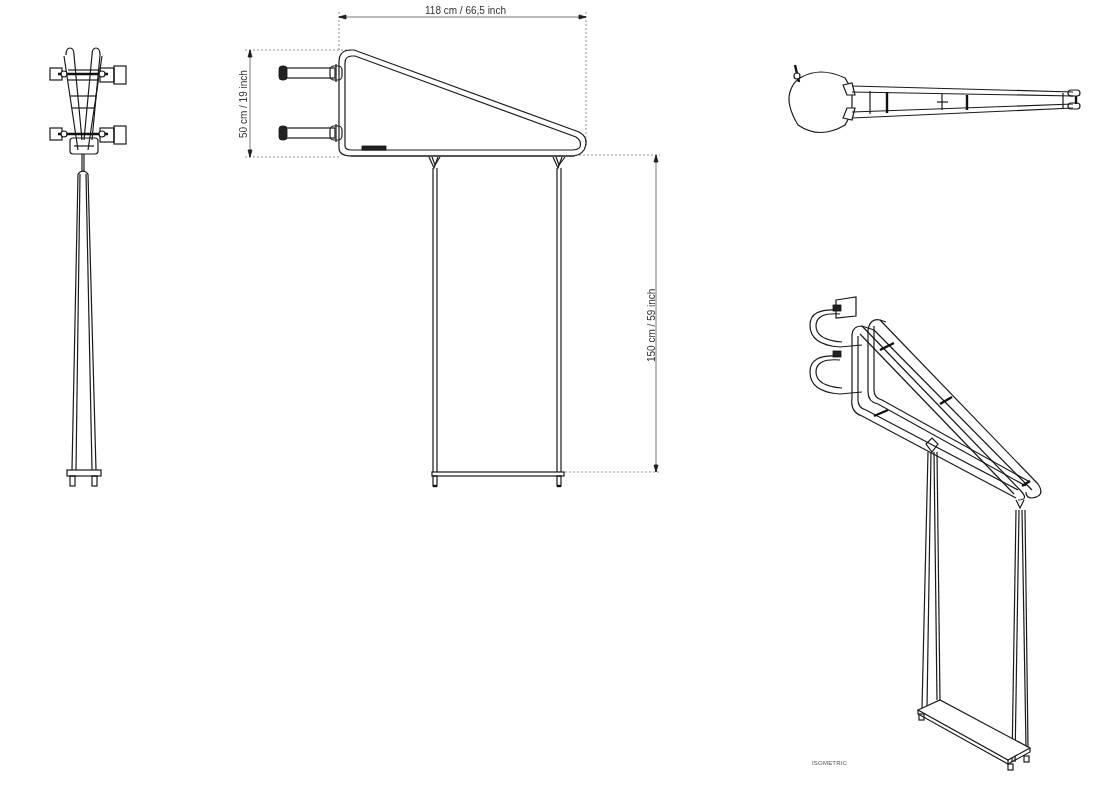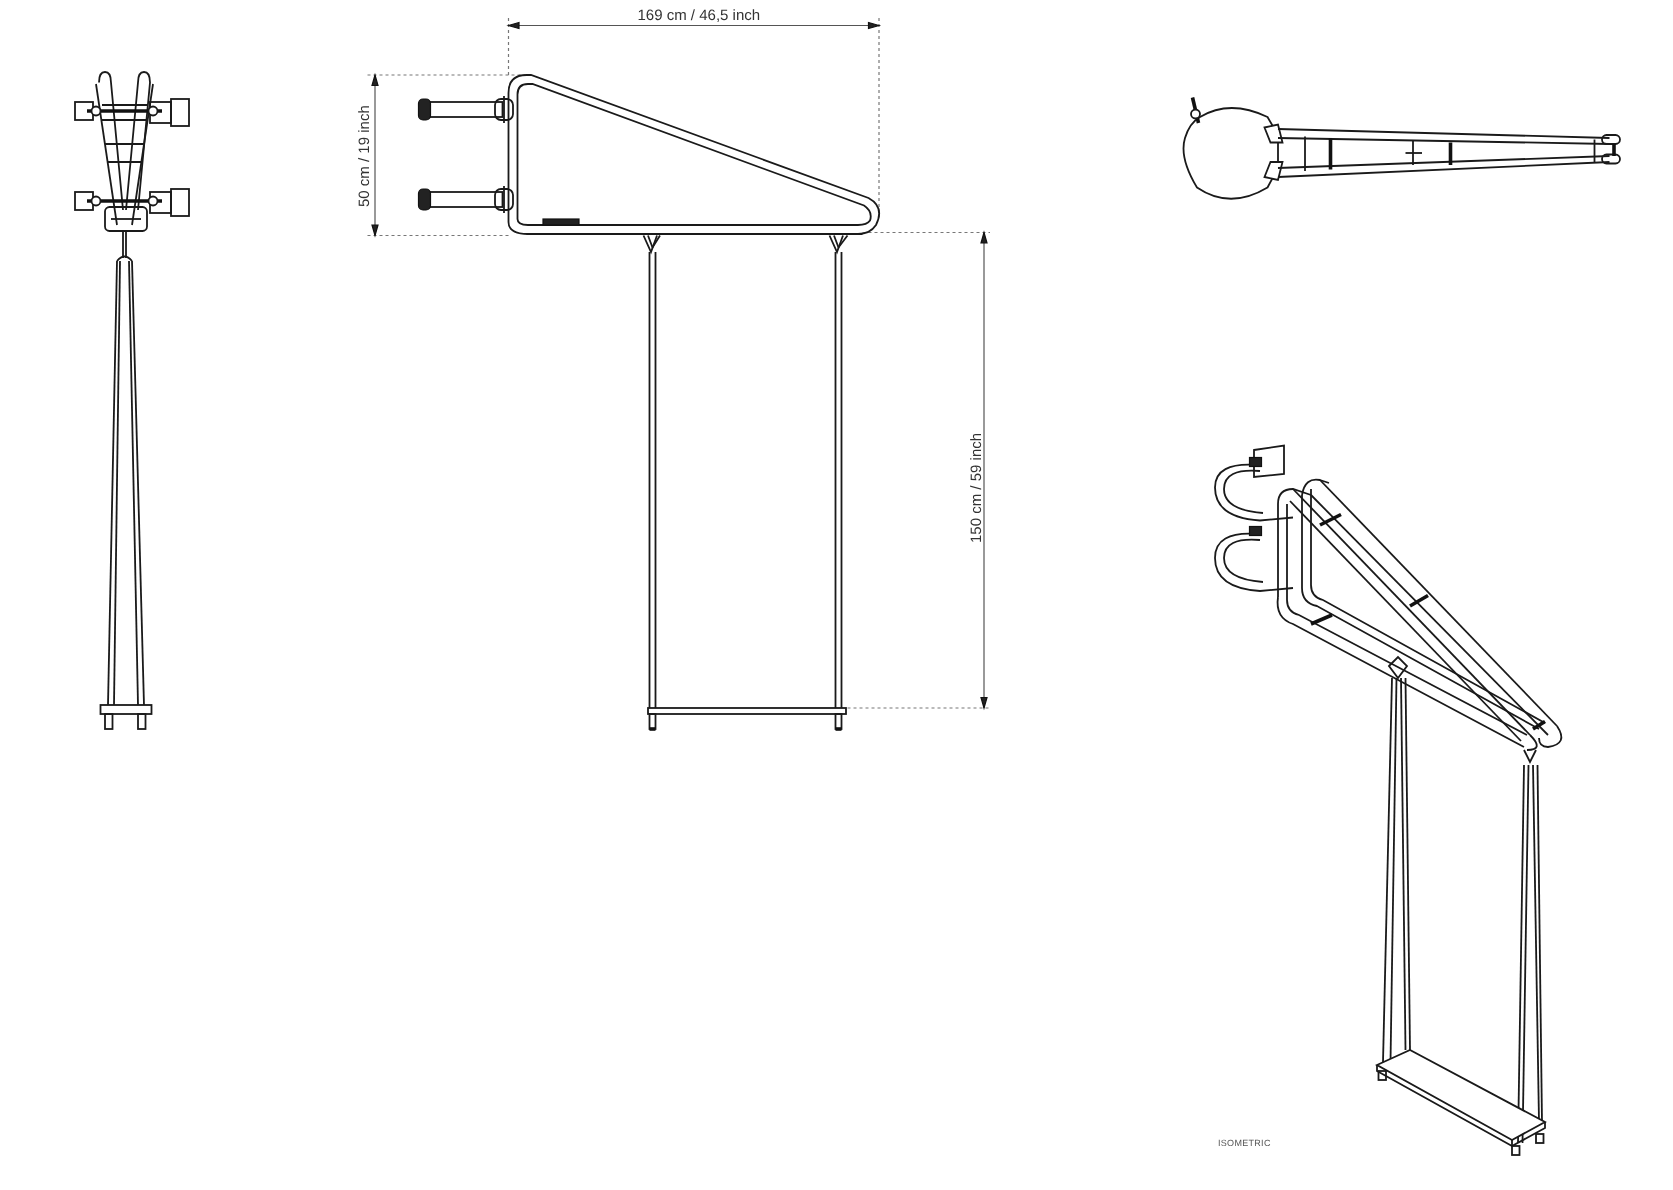--- a/index.html
+++ b/index.html
@@ -201,16 +201,16 @@
     <path class="fill-white" d="M918 710 L940 700 L1030 748 L1008 760 Z"></path>
     <path class="ln" d="M918 710 L918 714 L1008 764 L1030 752 L1030 748"></path>
     <line class="ln" x1="1008" y1="760" x2="1008" y2="764"></line>
 
     <rect class="ln" x="919" y="714" width="5" height="6"></rect>
     <rect class="ln" x="1008" y="764" width="5" height="6"></rect>
     <rect class="ln" x="1024" y="756" width="5" height="6"></rect>
   </g>
 </svg>
 
-<div class="label dim-top">169 cm / 46,5 inch</div>
+<div class="label dim-top">118 cm / 66,5 inch</div>
 <div class="label dim-left">50 cm / 19 inch</div>
 <div class="label dim-right">150 cm / 59 inch</div>
 <div class="label iso-label">ISOMETRIC</div>
 
 </body></html>

